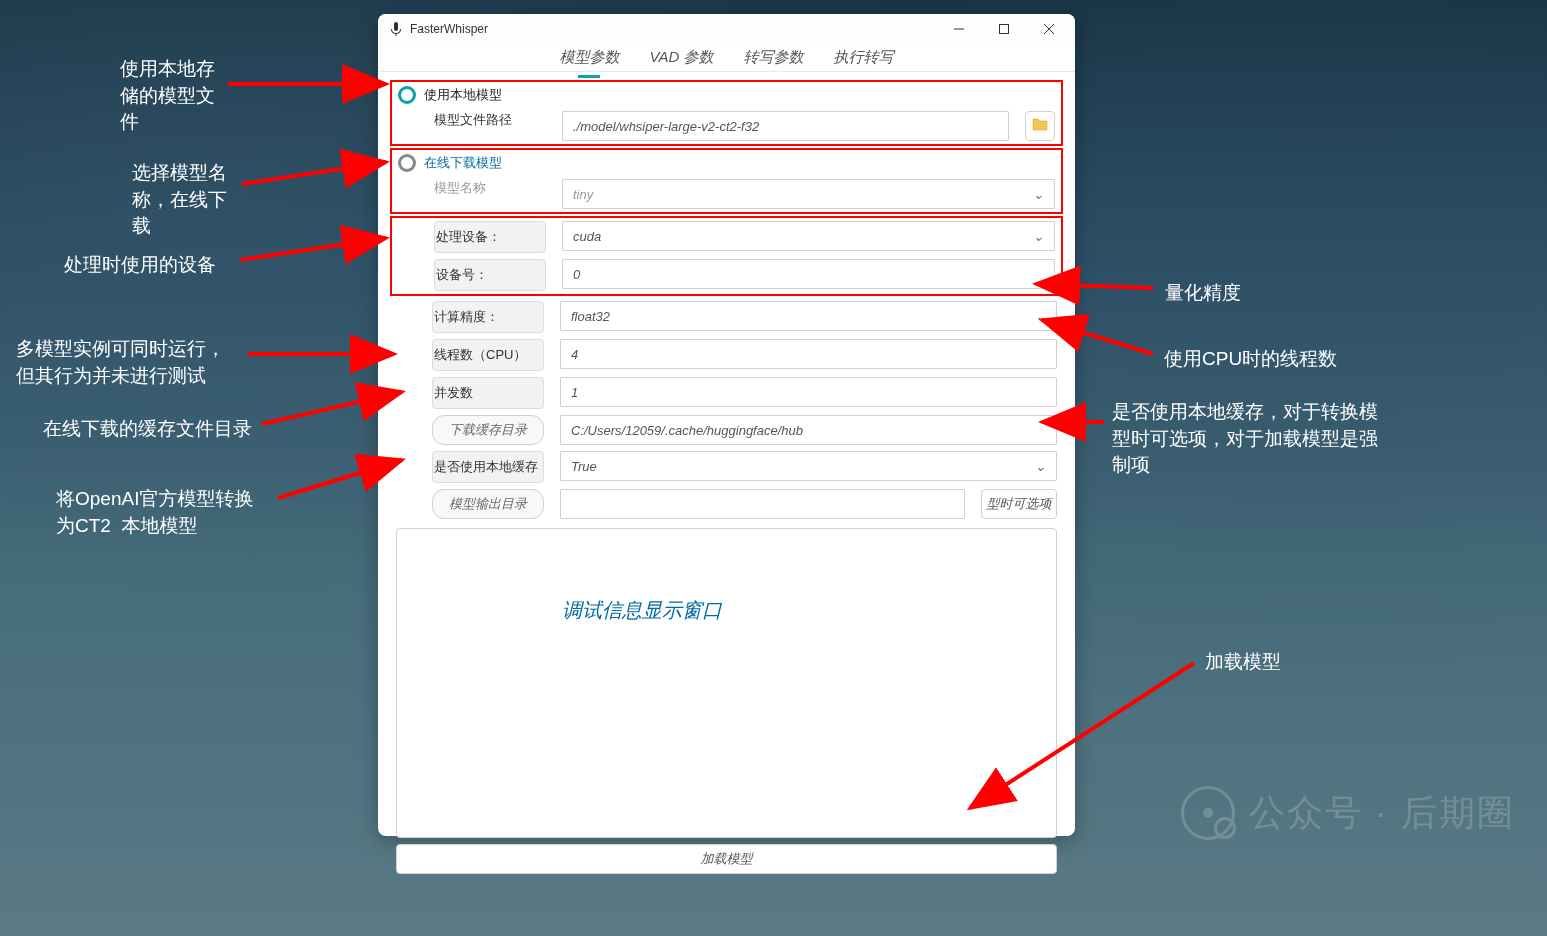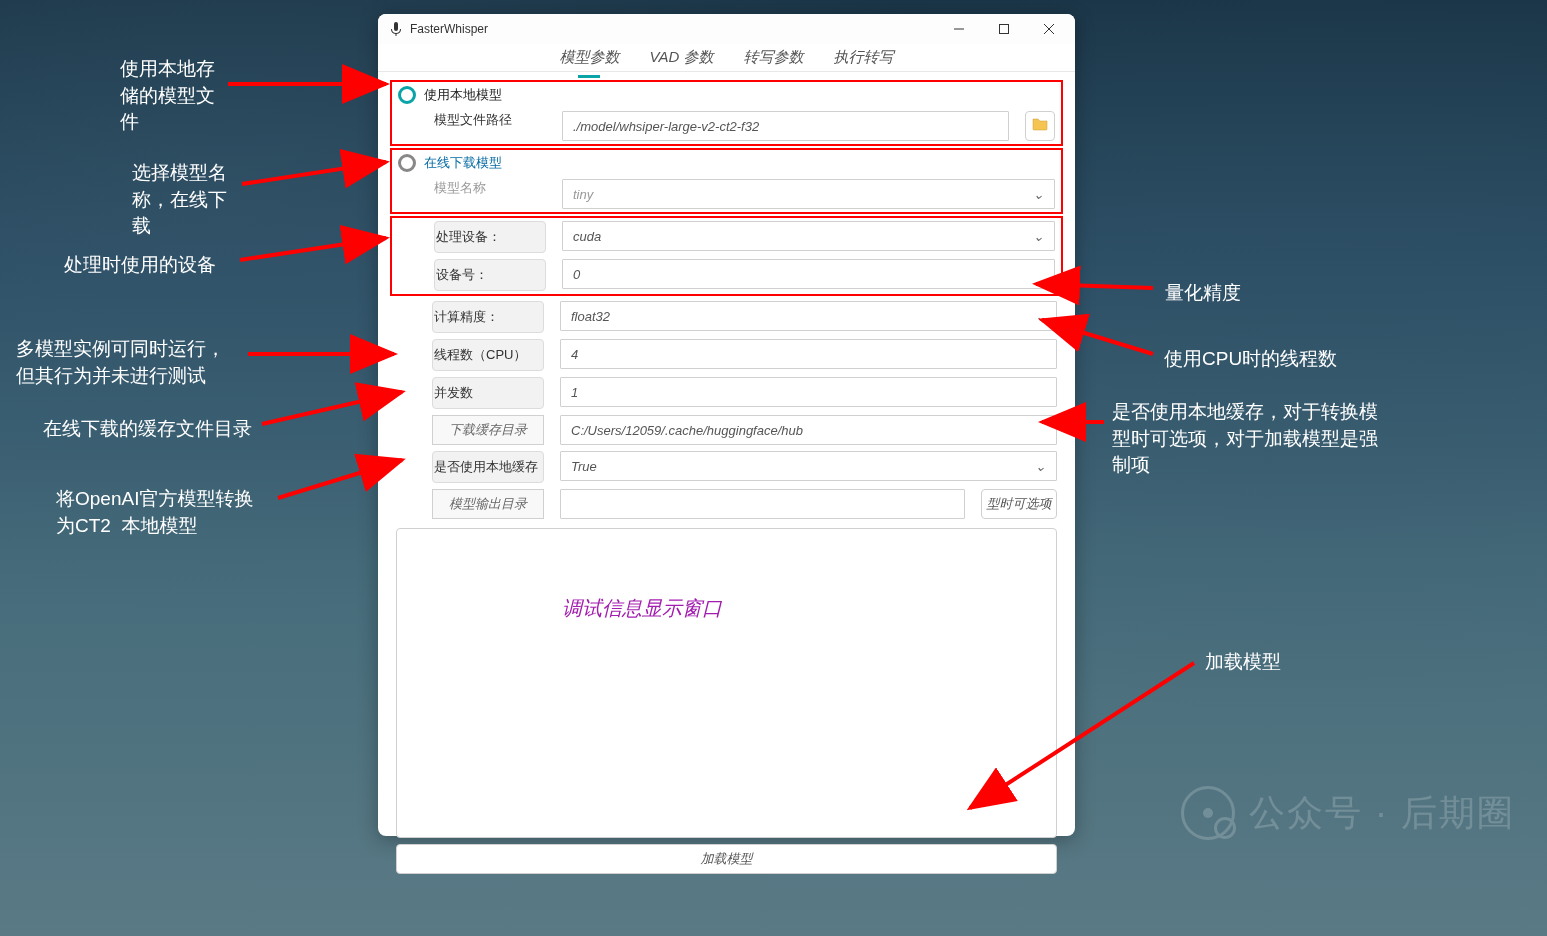--- a/index.html
+++ b/index.html
@@ -77,41 +77,41 @@
       padding: 0 10px; font-size: 13px; font-style: italic; color:#555; background:#fff;
       display:flex; align-items:center; justify-content:space-between;
     }
     .input.disabled, .select.disabled { color:#999; }
     .select .chev { color:#666; }
     .folder-btn {
       width: 30px; height: 30px; border:1px solid #d0d0d0; border-radius:4px;
       background:#fff; display:flex; align-items:center; justify-content:center;
     }
     .label-btn {
-      width: 112px; height: 30px; border:1px solid #d0d0d0; border-radius:0;
+      width: 112px; height: 30px; border:1px solid #d0d0d0; border-radius:12px;
       background:#f8f8f8; font-size:13px; font-style:italic; color:#666;
       display:flex; align-items:center; justify-content:center;
     }
     .convert-btn {
       width: 76px; height: 30px; border:1px solid #d0d0d0; border-radius:4px;
       background:#fff; font-size:13px; font-style:italic; color:#555;
       display:flex; align-items:center; justify-content:center;
     }
     .debug-area {
       margin: 6px 6px 0 6px; flex:1; border:1px solid #d0d0d0; border-radius:4px;
       background:#fff; min-height: 310px;
     }
     .load-btn {
       margin: 6px 6px 0 6px; height: 30px; border:1px solid #d0d0d0; border-radius:4px;
       background:#fff; font-size:13px; font-style:italic; color:#555;
       display:flex; align-items:center; justify-content:center;
     }
     
     .anno { position:absolute; color:#fff; font-size:19px; line-height:1.4; white-space:pre; }
-    .anno-red { color:#a21caf; font-style:italic;font-family:Liberation Mono, monospace; }
+    .anno-red { color:#0369a1; font-style:italic; }
     .arrow-svg { position:absolute; pointer-events:none; }
     .red-big-box { position:absolute; border:2px solid #f00; }
     .watermark {
       position:absolute; right: 32px; bottom: 96px;
       display:flex; align-items:center; gap: 14px; opacity: 0.18;
     }
     .watermark-bubble { width: 54px; height: 54px; border:3px solid #fff; border-radius:50%; display:flex; align-items:center; justify-content:center; position:relative; }
     .watermark-inner { width:10px; height:10px; background:#fff; border-radius:50%; }
     .watermark-outer { width:22px; height:22px; border:3px solid #fff; border-radius:50%; position:absolute; right:-4px; bottom:-2px; background:transparent; }
     .watermark-text { font-size: 36px; color:#fff; letter-spacing:2px; }

